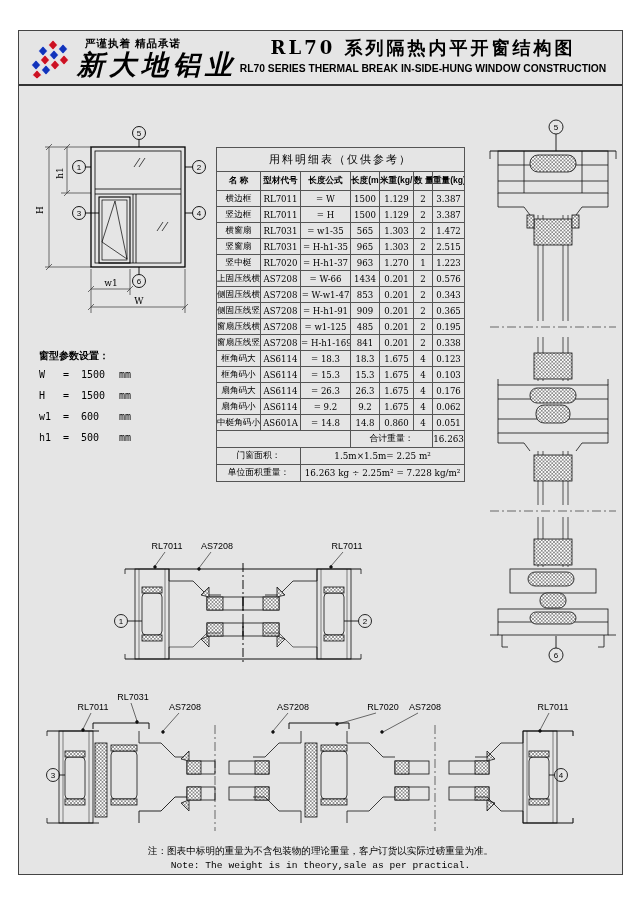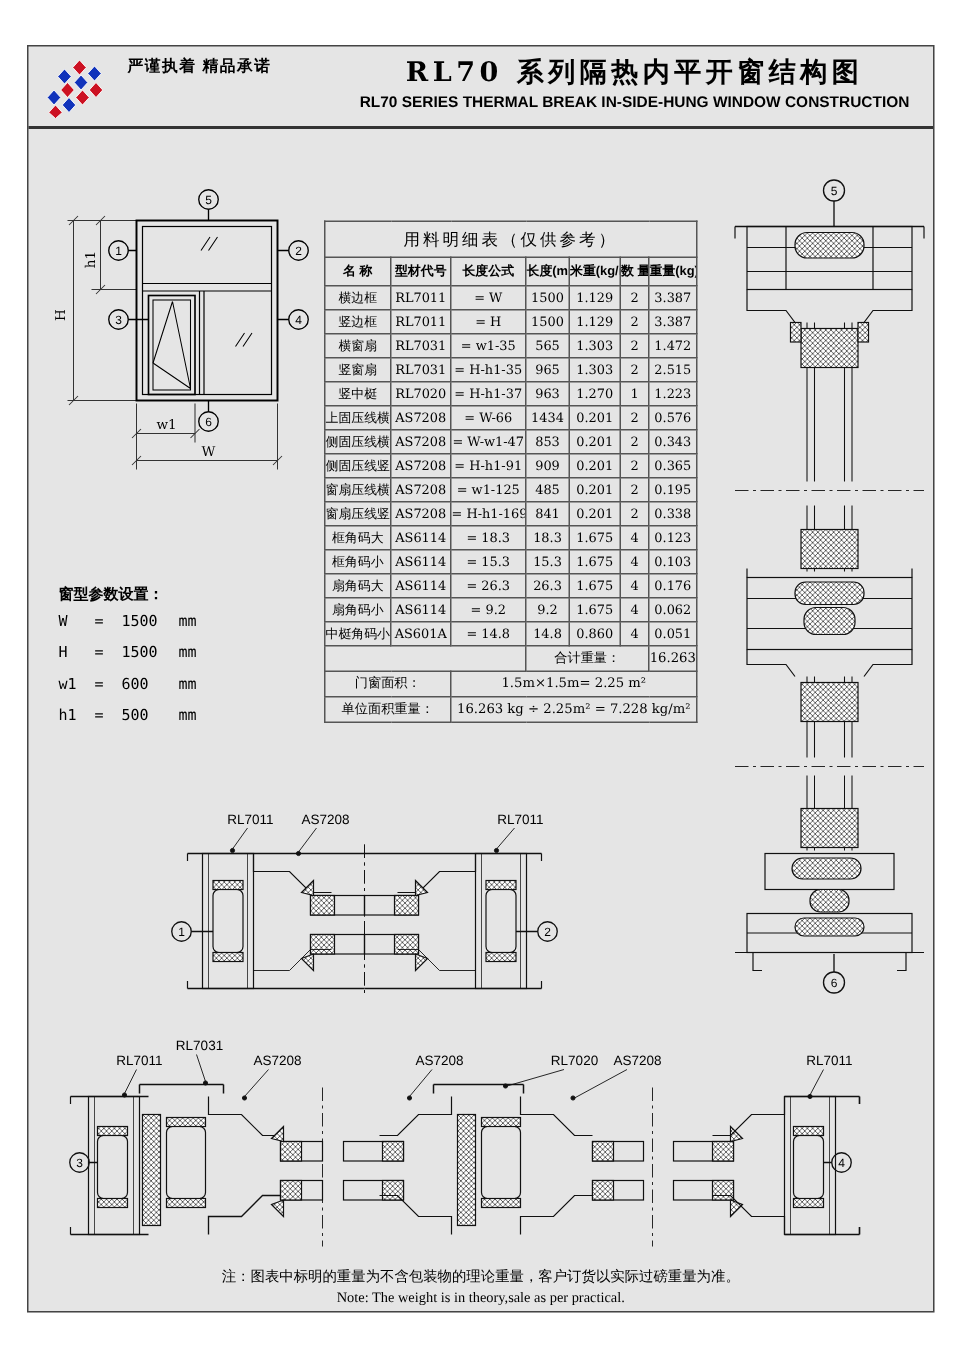--- a/index.html
+++ b/index.html
@@ -9,21 +9,21 @@
   .hdr{position:absolute;left:0;top:0;width:100%;height:55px;border-bottom:2px solid #333;box-sizing:border-box;}
   .logo{position:absolute;left:10px;top:8px;}
   .slogan{position:absolute;left:66px;top:6px;font-size:10.5px;font-weight:bold;letter-spacing:1px;}
   .company{position:absolute;left:58px;top:16px;font-size:27px;font-weight:bold;font-family:"DejaVu Serif",serif;letter-spacing:5px;font-style:italic;}
   .titles{position:absolute;right:4px;top:5px;width:390px;text-align:center;}
   .title-cn{font-size:18px;font-weight:bold;font-family:"DejaVu Serif",serif;letter-spacing:3px;white-space:nowrap;}
   .title-en{font-size:10.3px;font-weight:bold;letter-spacing:0;margin-top:3px;white-space:nowrap;}
   
   .elev{position:absolute;left:14px;top:86px;}
   .params{position:absolute;left:20px;top:318px;font-family:"DejaVu Sans Mono",monospace;}
-  .params .ptitle{font-size:10px;font-weight:bold;font-family:"Liberation Sans",sans-serif;margin-bottom:6px;margin-top:40px;}
+  .params .ptitle{font-size:10px;font-weight:bold;font-family:"Liberation Sans",sans-serif;margin-bottom:6px;}
   .param-line{font-size:10px;height:21px;display:flex;}
   .param-line .pn{width:24px;}
   .param-line .pe{width:18px;}
   .param-line .pv{width:38px;}
   
   .mtable{position:absolute;left:197px;top:116px;width:248px;border-collapse:collapse;table-layout:fixed;}
   .mtable td,.mtable th{border:1px solid #555;text-align:center;padding:0;overflow:hidden;white-space:nowrap;}
   .mtable{border:1.5px solid #222;}
   .mtable .ttl{height:23px;font-size:11px;font-weight:normal;letter-spacing:2px;}
   .mtable thead th{height:18px;font-size:8.6px;font-weight:bold;}
@@ -34,21 +34,21 @@
   .vsec{position:absolute;left:465px;top:84px;}
   .hsec12{position:absolute;left:92px;top:508px;}
   .hsec34{position:absolute;left:24px;top:660px;}
   svg text{font-family:"Liberation Sans",sans-serif;}
   .cad{font-size:9px;}
   .mk{font-size:8px;}
   .dim{font-size:9px;font-family:"DejaVu Serif",serif;}
   
   .note{position:absolute;left:0;top:814px;width:100%;text-align:center;}
   .note-cn{font-size:9.6px;}
-  .note-en{font-size:9.6px;font-family:Liberation Serif, serif;margin-top:2px;}
+  .note-en{font-size:9.6px;font-family:Liberation Mono, monospace;margin-top:2px;}
 </style>
 </head>
 <body>
 
 <svg width="0" height="0" style="position:absolute">
   <defs>
     <pattern id="xh" width="3.5" height="3.5" patternUnits="userSpaceOnUse">
       <rect width="3.5" height="3.5" fill="#fff"></rect>
       <path d="M0 0l3.5 3.5M3.5 0L0 3.5" stroke="#333" stroke-width="0.5"></path>
     </pattern>
@@ -66,20 +66,21 @@
         <polygon points="25,11 29.5,16 25,21 20.5,16" fill="#1133bb"></polygon>
         <polygon points="35,16 39.5,21 35,26 30.5,21" fill="#cc1122"></polygon>
         <polygon points="16,16 20.5,21 16,26 11.5,21" fill="#cc1122"></polygon>
         <polygon points="26,21 30.5,26 26,31 21.5,26" fill="#cc1122"></polygon>
         <polygon points="7,21 11.5,26 7,31 2.5,26" fill="#1133bb"></polygon>
         <polygon points="17,26 21.5,31 17,36 12.5,31" fill="#1133bb"></polygon>
         <polygon points="8,31 12.5,36 8,40 3.5,36" fill="#cc1122"></polygon>
       </g>
     </svg>
     <div class="slogan">严谨执着 精品承诺</div>
+    <div class="company">新大地铝业</div>
     <div class="titles">
       <div class="title-cn">RL70 系列隔热内平开窗结构图</div>
       <div class="title-en">RL70 SERIES THERMAL BREAK IN-SIDE-HUNG WINDOW CONSTRUCTION</div>
     </div>
   </div>
 
   <svg class="elev" width="190" height="220" viewBox="0 0 190 220">
     <g stroke="#333" stroke-width="0.7" fill="none">
       <path d="M58 30H12M58 150H12M58 76H28"></path>
       <path d="M16 30V150M34 30V76"></path>

